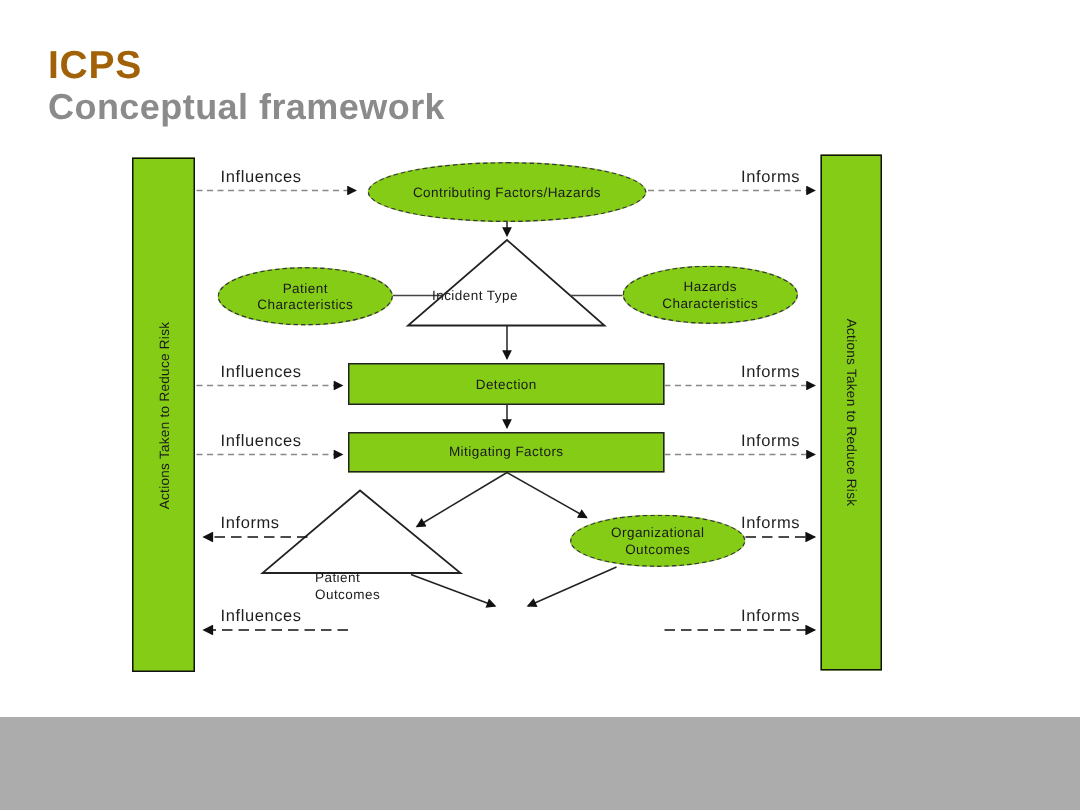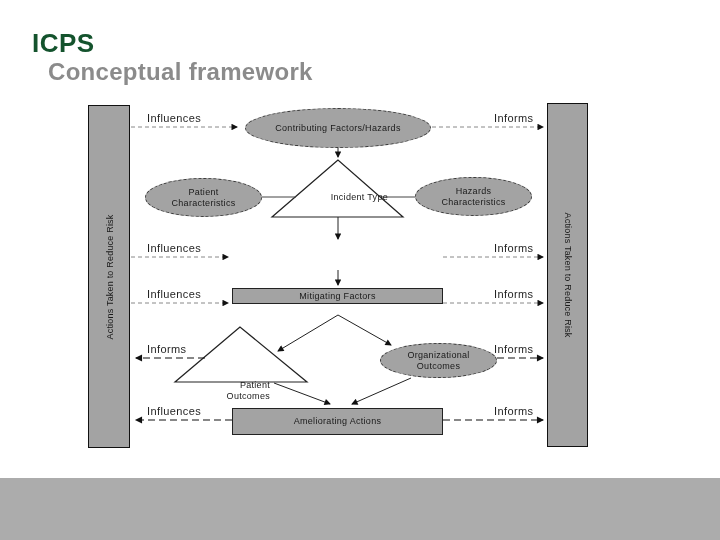--- a/index.html
+++ b/index.html
@@ -1,52 +1,52 @@
 <!DOCTYPE html>
 <html><head>
 <meta charset="utf-8">
 <style>
   html,body{margin:0;padding:0;}
   body{width:720px;height:540px;background:#ffffff;font-family:"Liberation Sans",sans-serif;overflow:hidden;}
   .slide{position:relative;width:720px;height:540px;background:#ffffff;}
 
   
   .title{position:absolute;left:32px;top:28px;font-size:26px;font-weight:bold;letter-spacing:0.5px;}
-  .subtitle{position:absolute;left:48px;top:58px;font-size:24px;font-weight:bold;letter-spacing:0.3px;}
+  .subtitle{position:absolute;left:32px;top:58px;font-size:24px;font-weight:bold;letter-spacing:0.3px;}
 
   
-  .shape{position:absolute;box-sizing:border-box;background:#a3a3a3;display:flex;align-items:center;justify-content:center;text-align:center;z-index:1;}
+  .shape{position:absolute;box-sizing:border-box;background:#84cc16;display:flex;align-items:center;justify-content:center;text-align:center;z-index:1;}
   .ellipse{border:1px dashed #3a3a3a;border-radius:50%;}
   .rect{border:1.3px solid #222222;}
   .bar{border:1.5px solid #111111;}
   .node-label{font-size:9px;color:#1a1a1a;letter-spacing:0.3px;line-height:1.2;}
   .bar-text{font-size:9px;color:#1a1a1a;white-space:nowrap;letter-spacing:0.2px;}
   .bar-left .bar-text{transform:rotate(-90deg);}
   .bar-right .bar-text{transform:rotate(90deg);}
 
-  .tri-label{position:absolute;z-index:3;text-align:right;font-size:9px;color:#1a1a1a;letter-spacing:0.3px;line-height:1.25;}
+  .tri-label{position:absolute;z-index:3;text-align:left;font-size:9px;color:#1a1a1a;letter-spacing:0.3px;line-height:1.25;}
 
   .edge-label{position:absolute;z-index:3;font-size:11px;color:#1f1f1f;letter-spacing:0.4px;}
 
   svg.lines{position:absolute;left:0;top:0;z-index:2;pointer-events:none;}
 
   
   .footer{position:absolute;left:0;top:478px;width:720px;height:62px;background:#acacac;z-index:4;}
   .who-logo{position:absolute;left:27px;top:487px;}
   .who-name{position:absolute;left:77px;top:491px;color:#ffffff;font-weight:bold;font-size:13.5px;line-height:1.04;letter-spacing:0.2px;}
   .footer-divider{position:absolute;left:166px;top:489px;width:1px;height:37px;background:#e8e8e8;}
   .program{position:absolute;left:180px;top:490px;color:#ffffff;font-weight:bold;font-size:15px;letter-spacing:0.4px;}
   .program-sub{position:absolute;left:181px;top:515px;color:#f0f0f0;font-size:6.5px;letter-spacing:0.3px;}
 </style>
 </head>
 <body>
 
 <div class="slide">
 
-  <div class="title" style="color:#14532d;">ICPS</div>
+  <div class="title" style="color:#a16207;">ICPS</div>
   <div class="subtitle" style="color:#8b8b8b;">Conceptual framework</div>
 
   <div class="shape bar bar-left" style="left:88px;top:105px;width:42px;height:343px;">
     <span class="bar-text">Actions Taken to Reduce Risk</span>
   </div>
   <div class="shape bar bar-right" style="left:547px;top:103px;width:41px;height:344px;">
     <span class="bar-text">Actions Taken to Reduce Risk</span>
   </div>
 
   <div class="shape ellipse" style="left:245px;top:108px;width:186px;height:40px;">
@@ -55,25 +55,25 @@
   <div class="shape ellipse" style="left:145px;top:178px;width:117px;height:39px;">
     <span class="node-label" style="width:80px;">Patient Characteristics</span>
   </div>
   <div class="shape ellipse" style="left:415px;top:177px;width:117px;height:39px;">
     <span class="node-label" style="width:80px;">Hazards Characteristics</span>
   </div>
   <div class="shape ellipse" style="left:380px;top:343px;width:117px;height:35px;">
     <span class="node-label" style="width:85px;">Organizational Outcomes</span>
   </div>
 
-  <div class="shape rect" style="left:232px;top:288px;width:211px;height:16px;">
+  <div class="shape rect" style="left:232px;top:242px;width:211px;height:28px;">
+    <span class="node-label">Detection</span>
+  </div>
+  <div class="shape rect" style="left:232px;top:288px;width:211px;height:27px;">
     <span class="node-label">Mitigating Factors</span>
-  </div>
-  <div class="shape rect" style="left:232px;top:408px;width:211px;height:27px;">
-    <span class="node-label">Ameliorating Actions</span>
   </div>
 
   <svg class="lines" width="720" height="540" viewBox="0 0 720 540">
     <defs>
       <marker id="ah" viewBox="0 0 10 10" refX="8.5" refY="5" markerWidth="7.5" markerHeight="6.5" orient="auto-start-reverse">
         <path d="M0,0 L10,5 L0,10 z" fill="#111"></path>
       </marker>
     </defs>
 
     <polygon points="338,160 272,217 403,217" fill="#ffffff" stroke="#222" stroke-width="1.2"></polygon>

